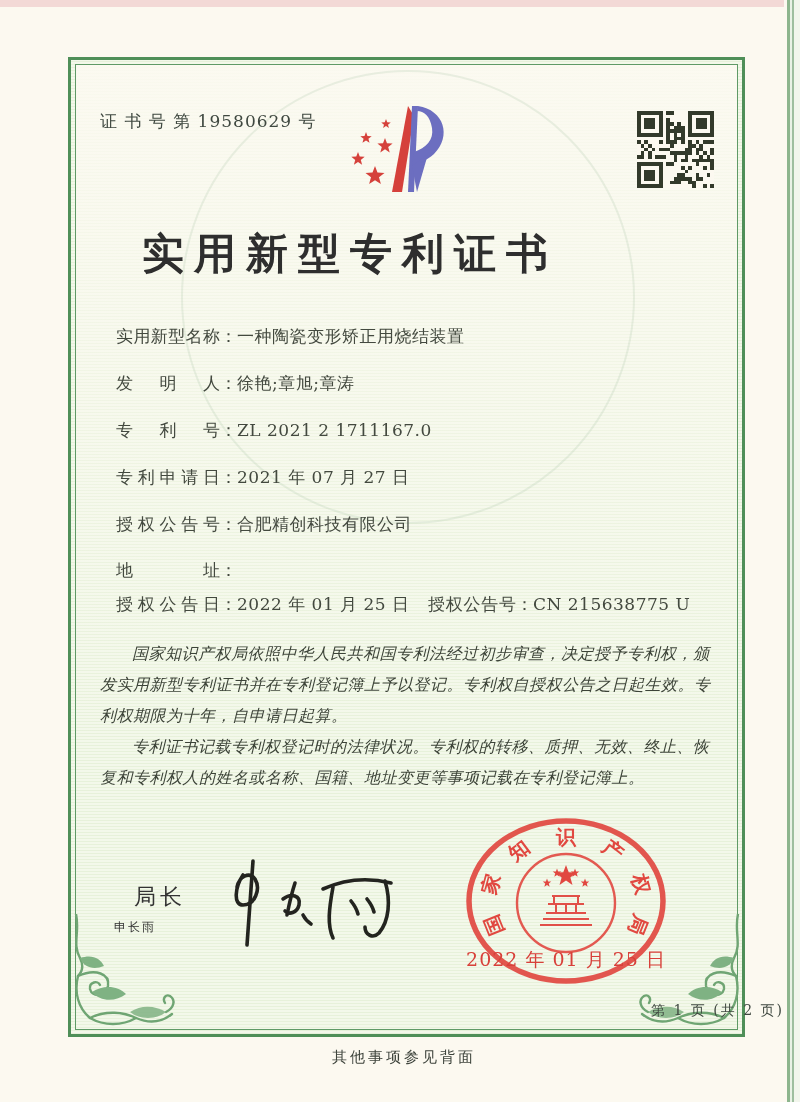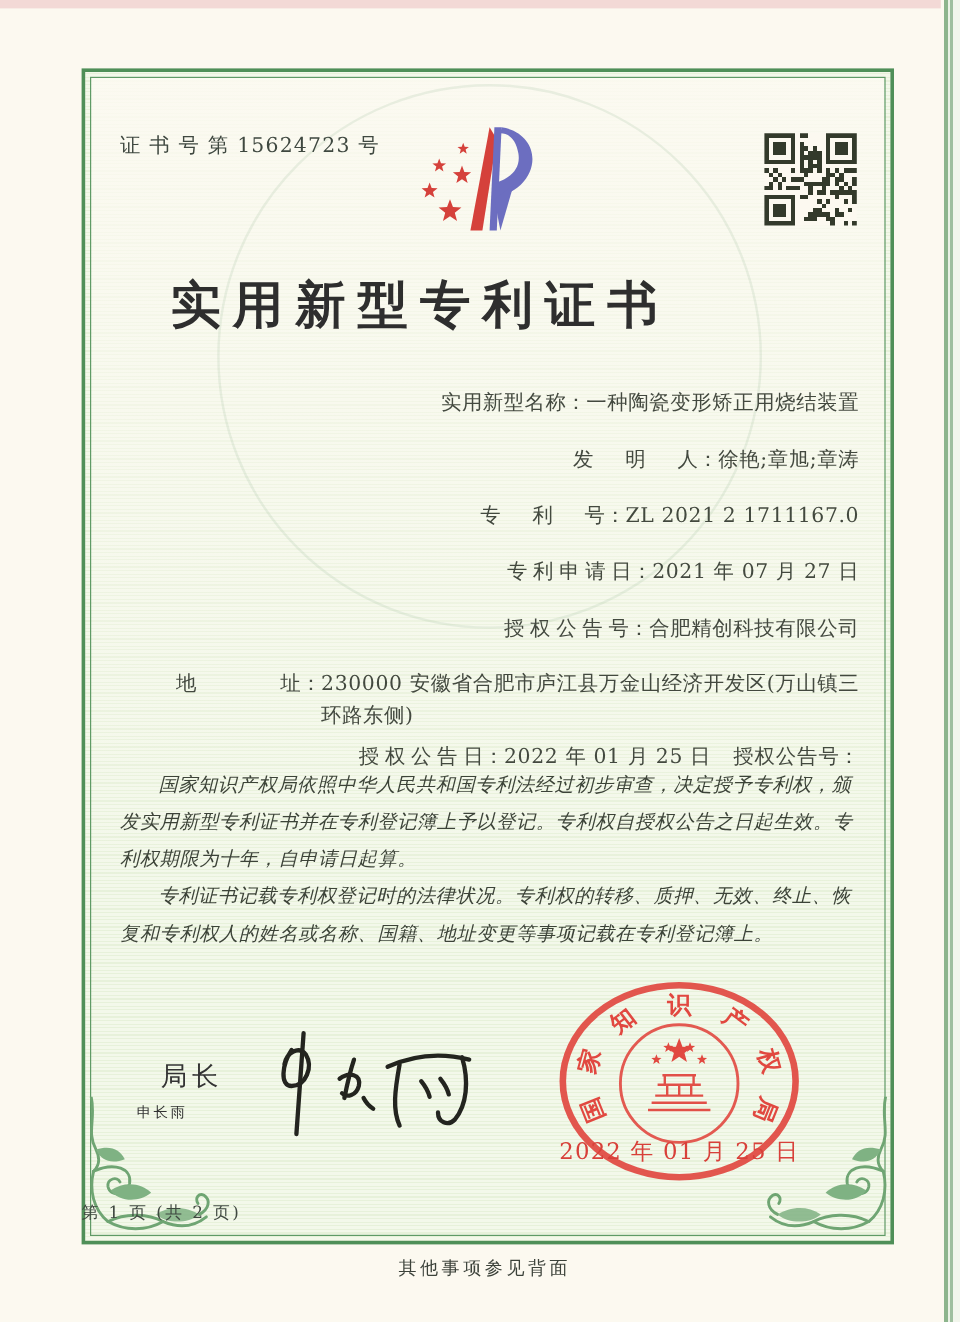--- a/index.html
+++ b/index.html
@@ -18,39 +18,39 @@
   .ornament.left{left:70px;top:914px;}
   .ornament.right{left:634px;top:914px;transform:scaleX(-1);}
   
   .cert-number{position:absolute;left:100px;top:110px;font-size:17px;color:#3f4840;letter-spacing:1px;}
   .logo{position:absolute;left:330px;top:102px;}
   .qr{position:absolute;left:637px;top:111px;width:77px;height:77px;}
   .title{position:absolute;left:68px;top:226px;width:564px;text-align:center;font-size:42px;font-weight:600;
     color:#2e2e2e;letter-spacing:10px;}
   
   .fields{position:absolute;left:116px;top:322px;width:600px;font-size:17px;color:#43493f;}
-  .frow{display:flex;line-height:28px;margin-bottom:19px;justify-content:flex-end;}
+  .frow{display:flex;line-height:28px;margin-bottom:19px;}
   .frow.addr{line-height:27px;margin-bottom:6px;}
   .flabel{width:104px;flex:0 0 104px;text-align:justify;text-align-last:justify;}
   .fcolon{flex:0 0 16px;}
   .fvalue{white-space:pre-line;letter-spacing:.5px;}
   .grant-left{display:flex;width:312px;flex:0 0 312px;}
   .grant-right{display:flex;}
   .grant-right .flabel{width:88px;flex:0 0 88px;}
   
   .paras{position:absolute;left:100px;top:638px;width:614px;font-size:16px;line-height:31px;color:#3c4338;}
   .paras p{margin:0;text-indent:2em;letter-spacing:.5px;font-style:italic;}
   
   .sign-title{position:absolute;left:114px;top:882px;font-size:22px;color:#333;letter-spacing:4px;margin-left:20px;}
   .sign-name{position:absolute;left:114px;top:919px;font-size:12px;color:#333;letter-spacing:2px;}
   .signature{position:absolute;left:215px;top:853px;}
   .seal{position:absolute;left:463px;top:816px;width:206px;height:172px;}
   .seal-date{position:absolute;left:0;top:131px;width:206px;text-align:center;font-size:19px;color:#d8403a;letter-spacing:1px;}
   
-  .page-info{position:absolute;left:68px;top:1002px;width:716px;text-align:left;font-size:14px;color:#3f4840;letter-spacing:2px;}
+  .page-info{position:absolute;left:68px;top:1002px;width:716px;text-align:right;font-size:14px;color:#3f4840;letter-spacing:2px;}
   .back-note{position:absolute;left:4px;top:1048px;width:800px;text-align:center;font-size:15px;color:#3c423a;letter-spacing:3px;}
 </style>
 </head>
 <body>
 
 <div class="page">
   <div class="scan-top-strip"></div>
   <div class="scan-right-band"></div>
 
   <div class="frame">
@@ -80,21 +80,21 @@
       <path d="M20,104 C36,96 54,98 66,104 C80,110 92,108 102,100"></path>
       <path d="M96,98 C104,94 106,86 100,82 C96,80 92,84 95,89"></path>
     </g>
     <g fill="#7fb283">
       <path d="M10,44 C22,40 30,44 34,52 C24,56 14,54 10,44 Z"></path>
       <path d="M22,78 C34,70 48,72 56,80 C46,88 30,88 22,78 Z"></path>
       <path d="M60,98 C72,90 86,92 96,98 C86,106 70,106 60,98 Z" opacity=".85"></path>
     </g>
   </svg>
 
-  <div class="cert-number">证 书 号 第 15624723 号</div>
+  <div class="cert-number">证 书 号 第 19580629 号</div>
 
   <svg class="logo" width="150" height="115" viewBox="0 0 150 115">
     <path fill="#d5413b" d="M56.00,17.00L57.23,20.30L60.76,20.45L58.00,22.65L58.94,26.05L56.00,24.10L53.06,26.05L54.00,22.65L51.24,20.45L54.77,20.30Z"></path>
     <path fill="#d5413b" d="M36.00,30.00L37.48,33.96L41.71,34.15L38.40,36.78L39.53,40.85L36.00,38.52L32.47,40.85L33.60,36.78L30.29,34.15L34.52,33.96Z"></path>
     <path fill="#d5413b" d="M55.00,36.00L56.97,41.28L62.61,41.53L58.20,45.04L59.70,50.47L55.00,47.36L50.30,50.47L51.80,45.04L47.39,41.53L53.03,41.28Z"></path>
     <path fill="#d5413b" d="M28.00,50.00L29.73,54.62L34.66,54.84L30.80,57.91L32.11,62.66L28.00,59.94L23.89,62.66L25.20,57.91L21.34,54.84L26.27,54.62Z"></path>
     <path fill="#d5413b" d="M45.00,64.00L47.47,70.60L54.51,70.91L48.99,75.30L50.88,82.09L45.00,78.20L39.12,82.09L41.01,75.30L35.49,70.91L42.53,70.60Z"></path>
     <path d="M62,90 L78,4 L84,14 L72,90 Z" fill="#d5413b"></path>
     <path d="M82,4 L88,4 L84,90 L78,90 Z" fill="#6c6ec0"></path>
     <path d="M88,4 C114,8 122,34 104,52 C96,59 88,62 82,64 L84,50 C96,46 104,38 102,26 C100,14 94,9 87,9 Z" fill="#6c6ec0"></path>
@@ -246,32 +246,31 @@
       <span class="fvalue">2021 年 07 月 27 日</span>
     </div>
     <div class="frow">
       <span class="flabel">授权公告号</span>
         <span class="fcolon">：</span>
       <span class="fvalue">合肥精创科技有限公司</span>
     </div>
     <div class="frow addr">
       <span class="flabel">地址</span>
         <span class="fcolon">：</span>
-      <span class="fvalue">230000 安徽省合肥市庐江县万金山经济开发区(万山镇三
-环路东侧)</span>
     </div>
     <div class="frow">
       <span class="grant-left">
         <span class="flabel">授权公告日</span>
           <span class="fcolon">：</span>
         <span class="fvalue">2022 年 01 月 25 日</span>
       </span>
       <span class="grant-right">
         <span class="flabel">授权公告号</span>
           <span class="fcolon">：</span>
+        <span class="fvalue">CN 215638775 U</span>
       </span>
     </div>
   </div>
 
   <div class="paras">
     <p>国家知识产权局依照中华人民共和国专利法经过初步审查，决定授予专利权，颁发实用新型专利证书并在专利登记簿上予以登记。专利权自授权公告之日起生效。专利权期限为十年，自申请日起算。</p>
     <p>专利证书记载专利权登记时的法律状况。专利权的转移、质押、无效、终止、恢复和专利权人的姓名或名称、国籍、地址变更等事项记载在专利登记簿上。</p>
   </div>
 
   <div class="sign-title">局长</div>

